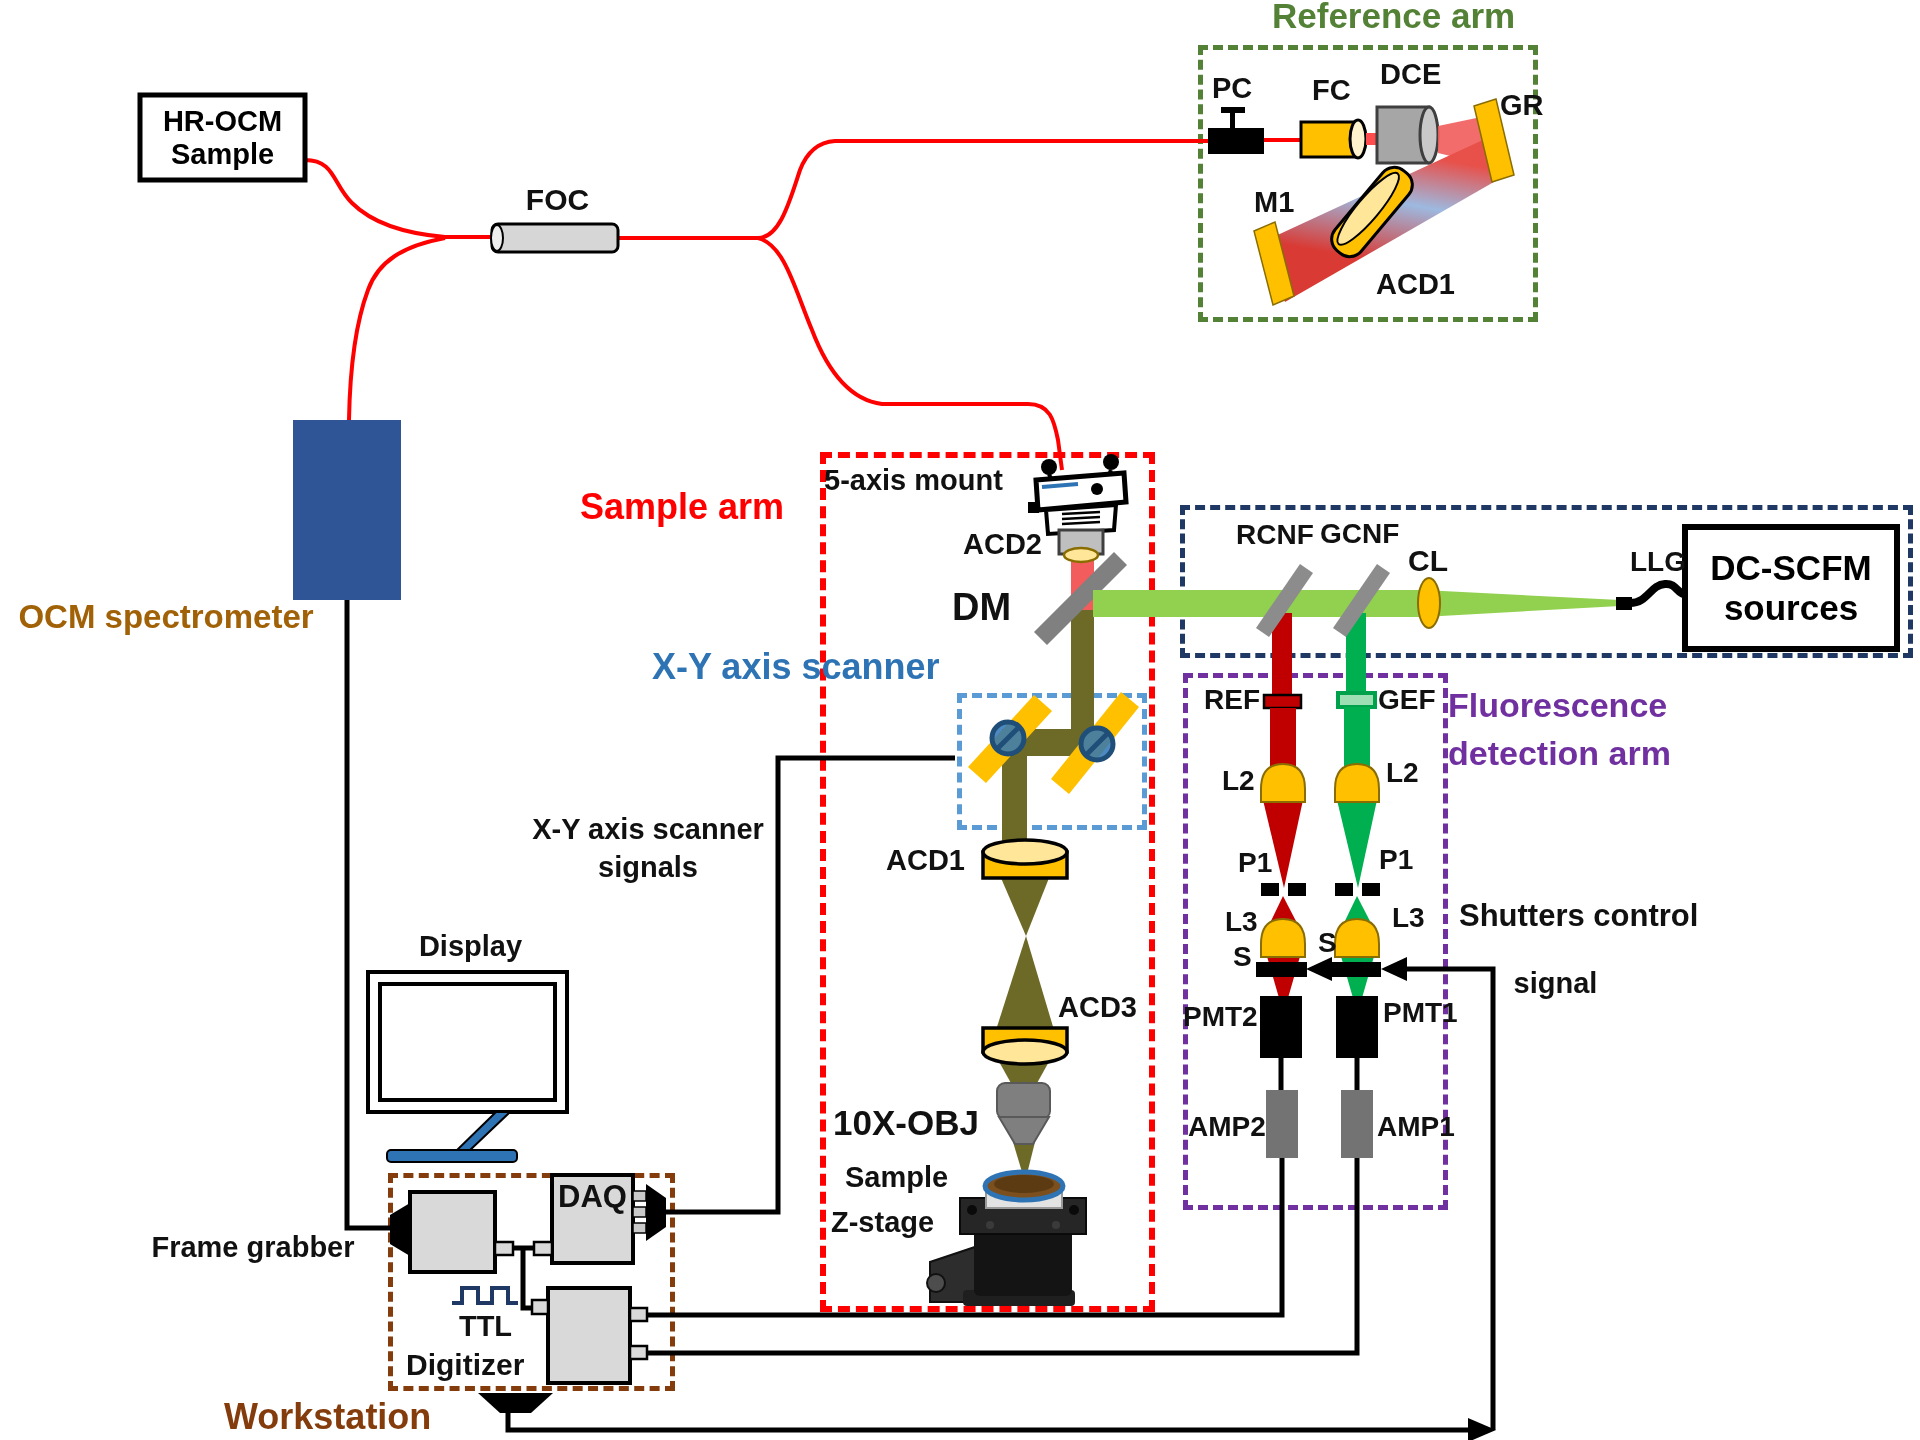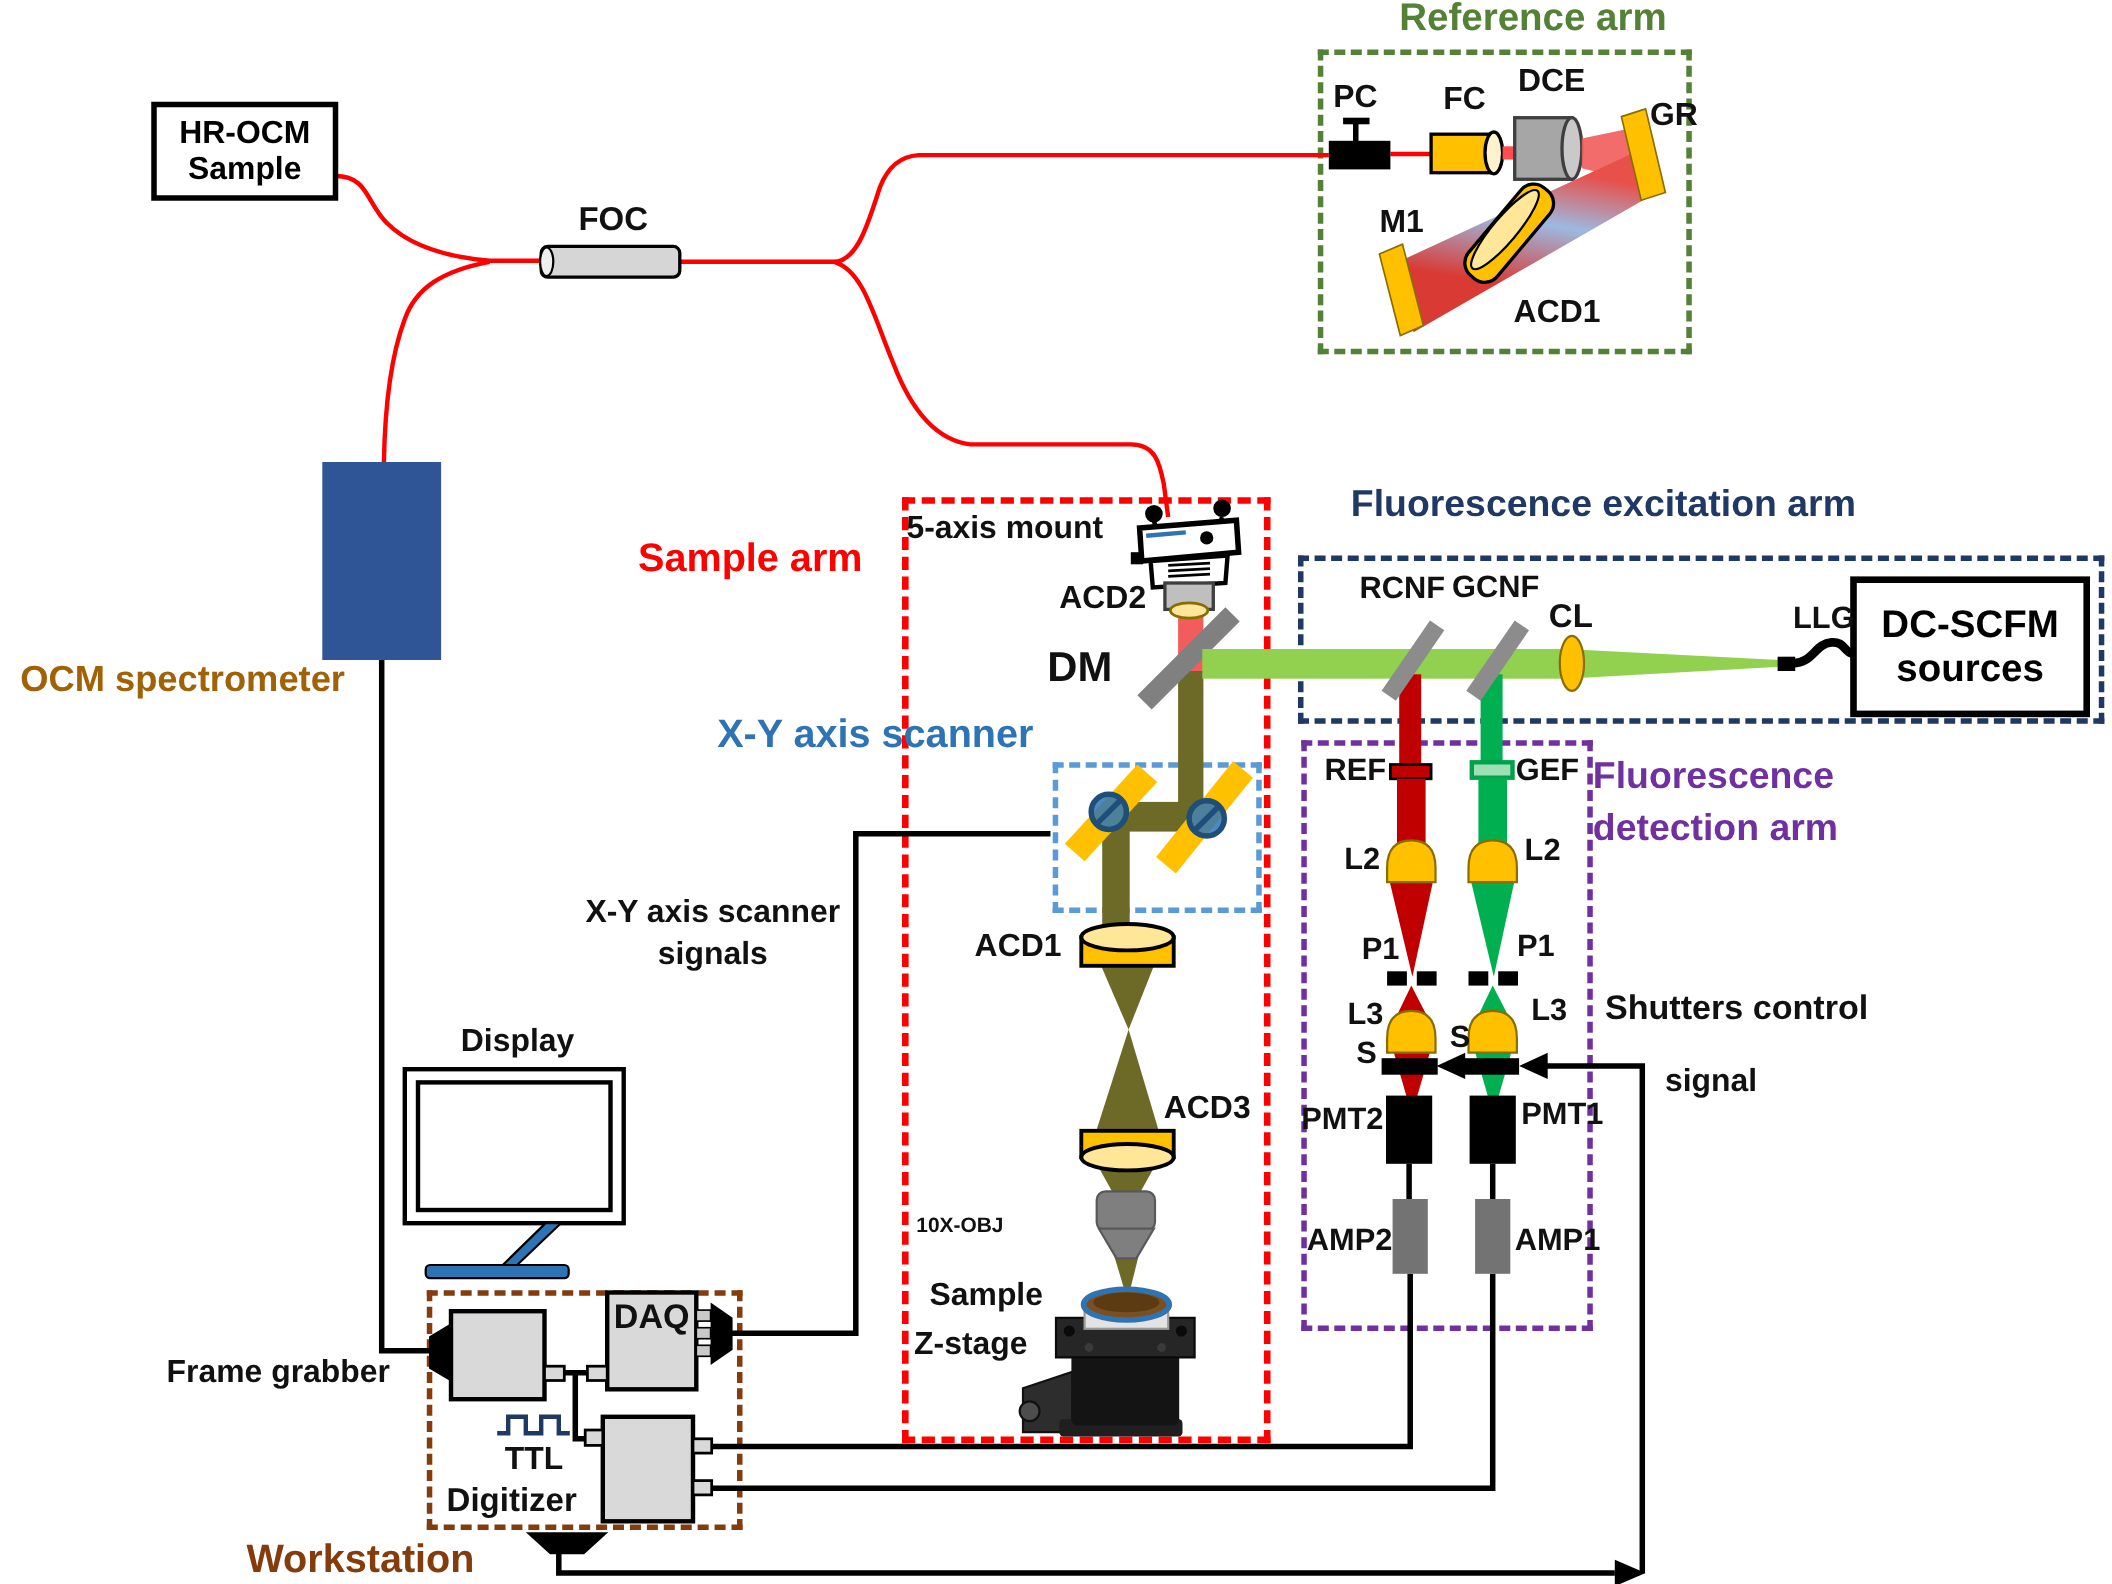--- a/index.html
+++ b/index.html
@@ -261,29 +261,28 @@
   <div class="lbl" style="left:1500px;top:90px;font-size:29px;">GR</div>
   <div class="lbl" style="left:1254px;top:187px;font-size:29px;">M1</div>
   <div class="lbl" style="left:1376px;top:269px;font-size:29px;">ACD1</div>
 
   <div class="lbl" style="left:580px;top:488px;font-size:36px;color:#ff0000;">Sample arm</div>
   <div class="lbl" style="left:824px;top:465px;font-size:29px;">5-axis mount</div>
   <div class="lbl" style="left:963px;top:529px;font-size:29px;">ACD2</div>
   <div class="lbl" style="left:952px;top:588px;font-size:38px;">DM</div>
   <div class="lbl" style="left:886px;top:845px;font-size:29px;">ACD1</div>
   <div class="lbl" style="left:1058px;top:992px;font-size:29px;">ACD3</div>
-  <div class="lbl" style="left:833px;top:1105px;font-size:19px;">10X-OBJ</div>
+  <div class="lbl" style="left:833px;top:1105px;font-size:35px;">10X-OBJ</div>
   <div class="lbl" style="left:845px;top:1162px;font-size:29px;">Sample</div>
   <div class="lbl" style="left:831px;top:1207px;font-size:29px;">Z-stage</div>
 
   <div class="lbl" style="left:652px;top:648px;font-size:36px;color:#2e74b5;">X-Y axis scanner</div>
   <div class="lbl ctr" style="left:515px;top:814px;width:266px;font-size:29px;">X-Y axis scanner</div>
   <div class="lbl ctr" style="left:515px;top:852px;width:266px;font-size:29px;">signals</div>
 
-  <div class="lbl ctr" style="left:1228px;top:441px;width:405px;font-size:34px;color:#1f3864;">Fluorescence excitation arm</div>
   <div class="lbl" style="left:1236px;top:520px;font-size:28px;">RCNF</div>
   <div class="lbl" style="left:1320px;top:519px;font-size:28px;">GCNF</div>
   <div class="lbl" style="left:1408px;top:545px;font-size:30px;">CL</div>
   <div class="lbl" style="left:1630px;top:547px;font-size:28px;">LLG</div>
   <div class="boxtext" style="left:1690px;top:532px;width:202px;height:112px;font-size:35px;background:transparent;">
     <span>DC-SCFM</span>
     <span>sources</span>
   </div>
 
   <div class="lbl ctr" style="left:1448px;top:688px;width:215px;font-size:34px;color:#7030a0;">Fluorescence</div>

